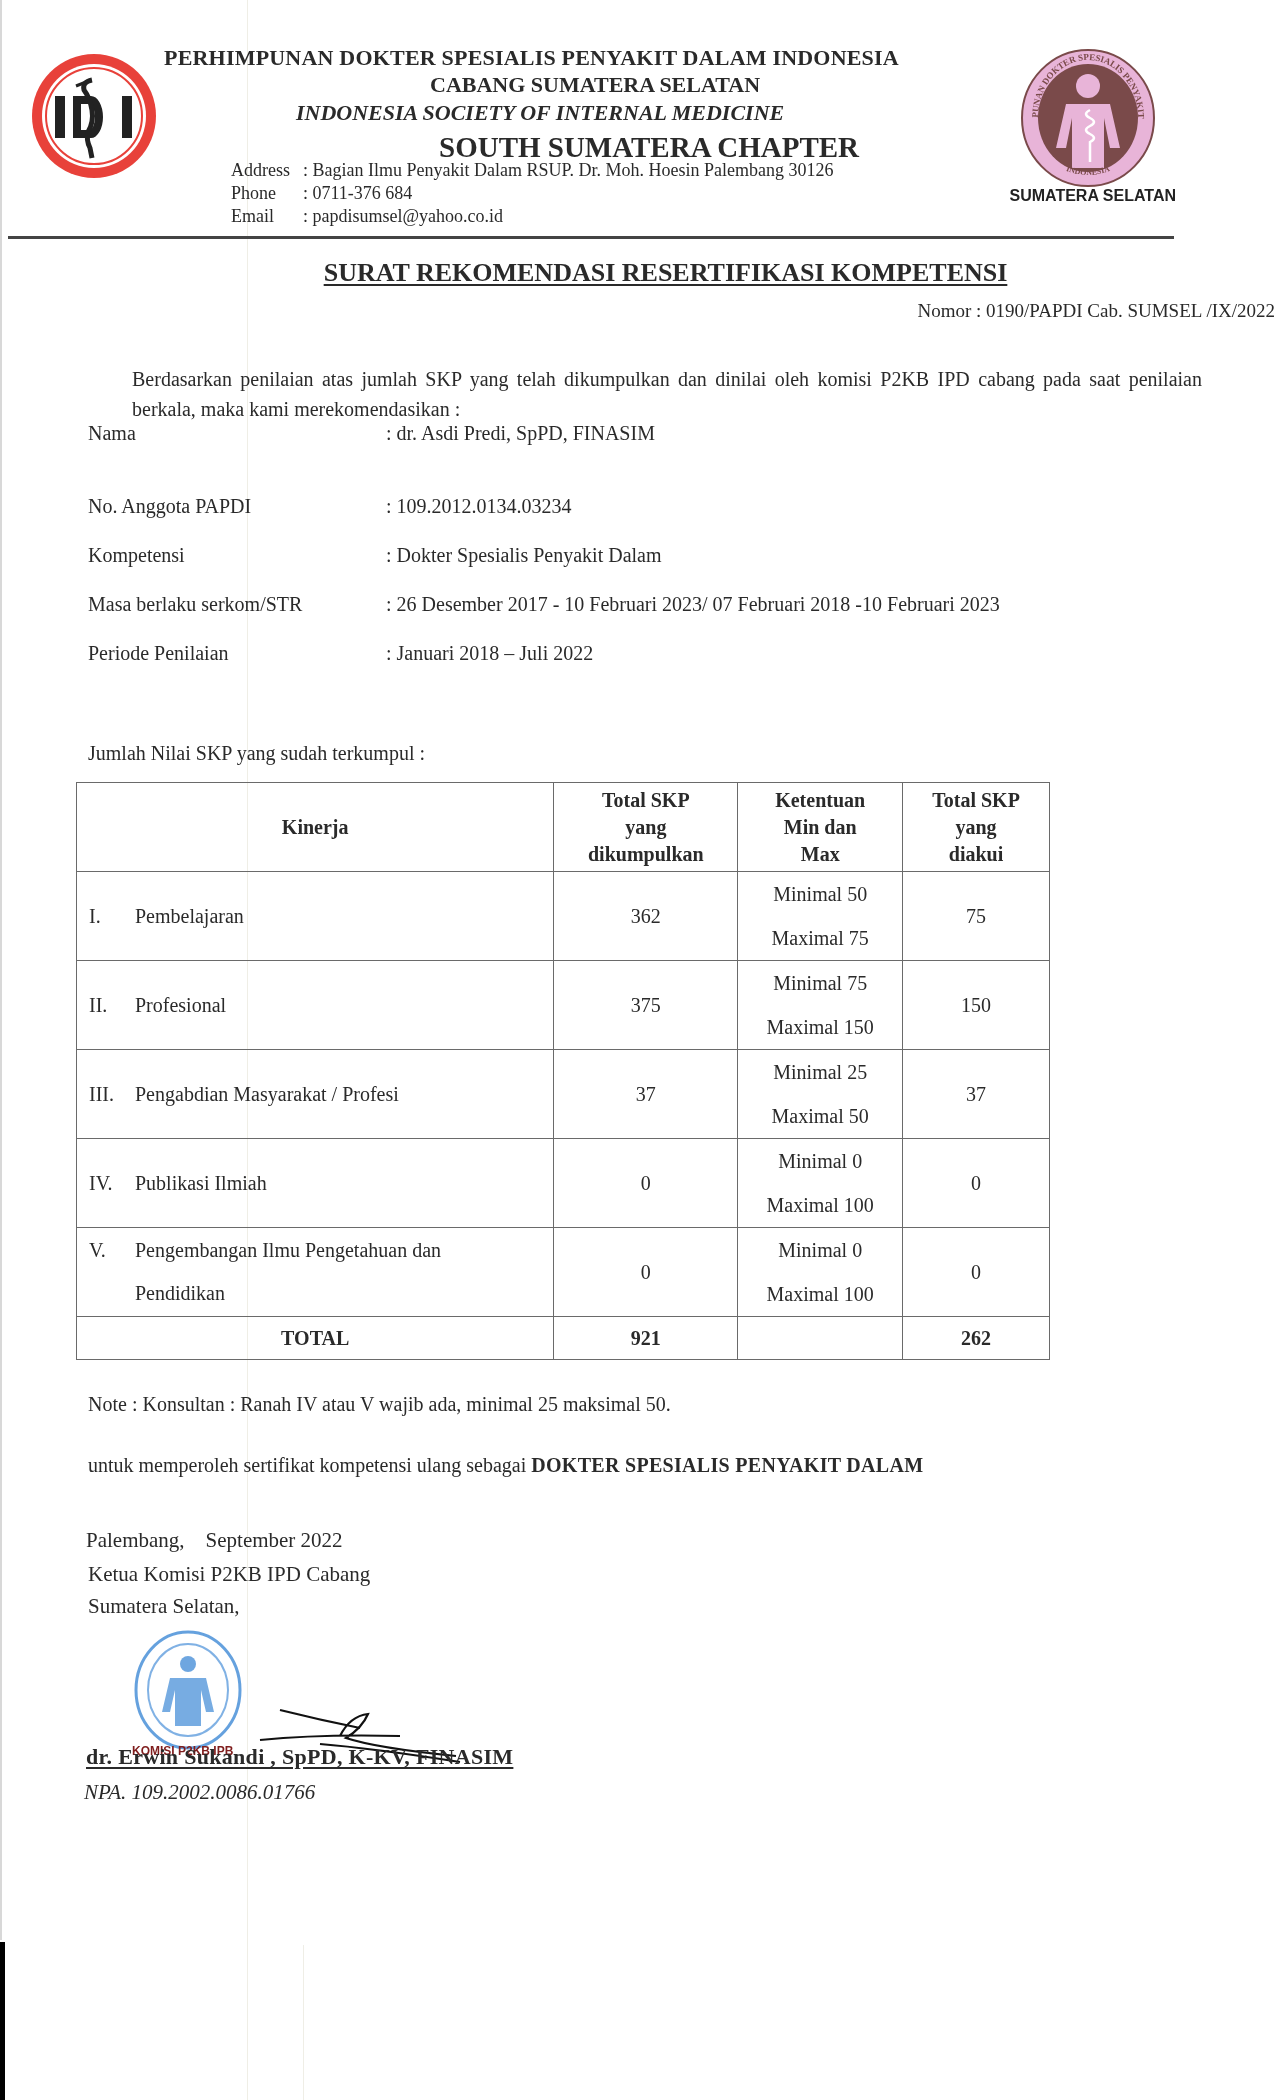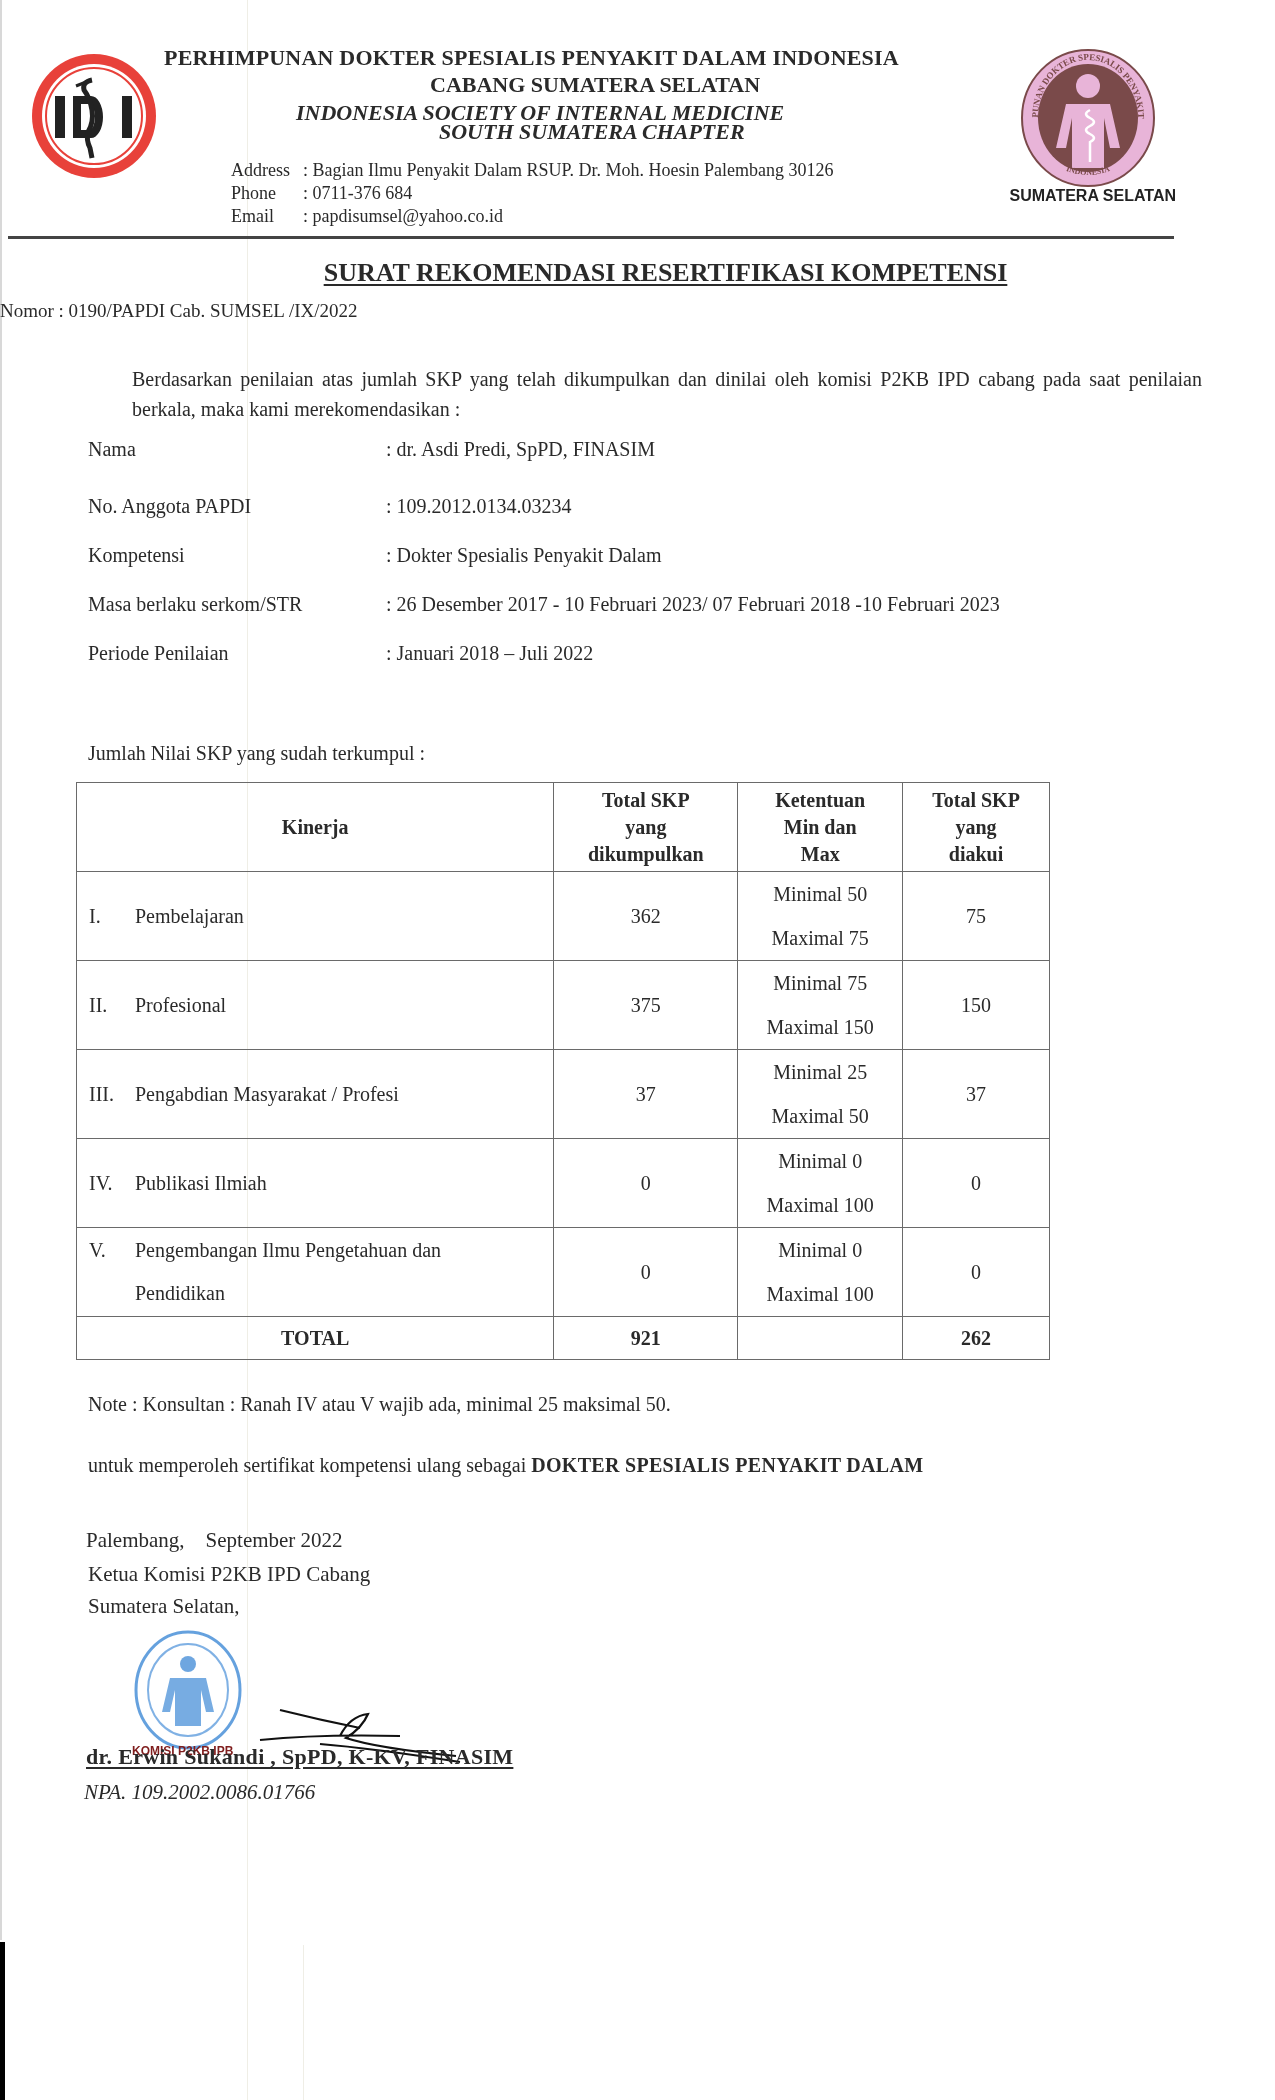--- a/index.html
+++ b/index.html
@@ -14,29 +14,29 @@
   .fold-line2 { position: absolute; left: 303px; top: 1945px; width: 1px; height: 155px; background: #efeee6; }
 
   
   .logo-left { position: absolute; left: 26px; top: 50px; width: 136px; height: 132px; }
   .logo-right { position: absolute; left: 1018px; top: 48px; width: 140px; height: 140px; }
   .logo-right-caption { position: absolute; left: 1000px; top: 187px; width: 176px; text-align: right;
     font-family: "Liberation Sans", sans-serif; font-weight: bold; font-size: 16px; color: #222; }
   .org-line1 { position: absolute; left: 164px; top: 45px; font-weight: bold; font-size: 22px; letter-spacing: 0.2px; white-space: nowrap; }
   .org-line2 { position: absolute; left: 430px; top: 72px; font-weight: bold; font-size: 22px; white-space: nowrap; }
   .org-line3 { position: absolute; left: 296px; top: 100px; font-weight: bold; font-style: italic; font-size: 22px; white-space: nowrap; }
-  .org-line4 { position: absolute; left: 439px; top: 119px; font-weight: bold; font-style: italic; font-size: 22px; white-space: nowrap; }
+  .org-line4 { position: absolute; left: 439px; top: 131px; font-weight: bold; font-size: 29px; white-space: nowrap; }
   .contact { position: absolute; left: 231px; font-size: 18px; white-space: nowrap; }
   .contact .lbl { display: inline-block; width: 72px; }
   .head-rule { position: absolute; left: 8px; top: 236px; width: 1166px; height: 3px; background: #444; }
 
   
   .title { position: absolute; left: 0; width: 1275px; top: 258px; text-align: center; padding-left: 28px; }
   .title span { font-weight: bold; font-size: 26px; text-decoration: underline; text-decoration-thickness: 2px; text-underline-offset: 3px; }
-  .nomor { position: absolute; left: 0; width: 1275px; top: 300px; text-align: left; font-size: 19px; }
+  .nomor { position: absolute; left: 0; width: 1275px; top: 300px; text-align: right; font-size: 19px; }
 
   
   .intro { position: absolute; left: 88px; top: 364px; width: 1070px; font-size: 20px; line-height: 30px; text-align: justify; text-align-last: left; margin-left: 44px; }
 
   .field { position: absolute; left: 88px; font-size: 20px; white-space: nowrap; }
   .field .flbl { display: inline-block; width: 298px; }
 
   .table-caption { position: absolute; left: 88px; top: 742px; font-size: 20px; }
 
   
@@ -122,21 +122,21 @@
 
 <div class="head-rule"></div>
 
 <div class="title">
   <span>SURAT REKOMENDASI RESERTIFIKASI KOMPETENSI</span>
 </div>
 <div class="nomor">Nomor : 0190/PAPDI Cab. SUMSEL /IX/2022</div>
 
 <div class="intro">Berdasarkan penilaian atas jumlah SKP yang telah dikumpulkan dan dinilai oleh komisi P2KB IPD cabang pada saat penilaian berkala, maka kami merekomendasikan :</div>
 
-<div class="field" style="top:438px">
+<div class="field" style="top:422px">
   <span class="flbl">Nama</span><span>: dr. Asdi Predi, SpPD, FINASIM</span>
 </div>
 <div class="field" style="top:495px">
   <span class="flbl">No. Anggota PAPDI</span><span>: 109.2012.0134.03234</span>
 </div>
 <div class="field" style="top:544px">
   <span class="flbl">Kompetensi</span><span>: Dokter Spesialis Penyakit Dalam</span>
 </div>
 <div class="field" style="top:593px">
   <span class="flbl">Masa berlaku serkom/STR</span><span>: 26 Desember 2017 - 10 Februari 2023/ 07 Februari 2018 -10 Februari 2023</span>

